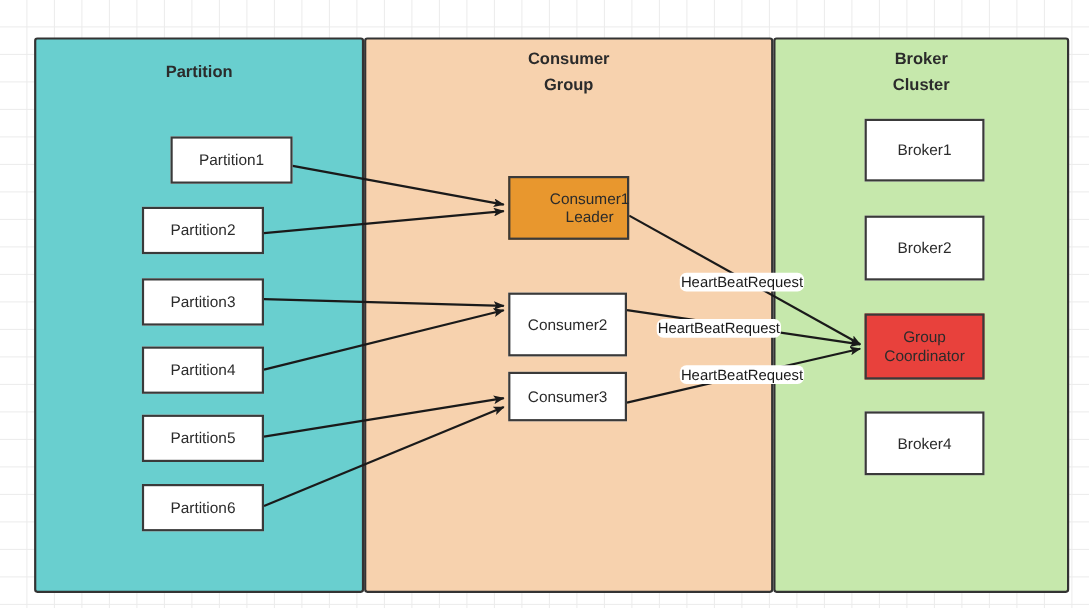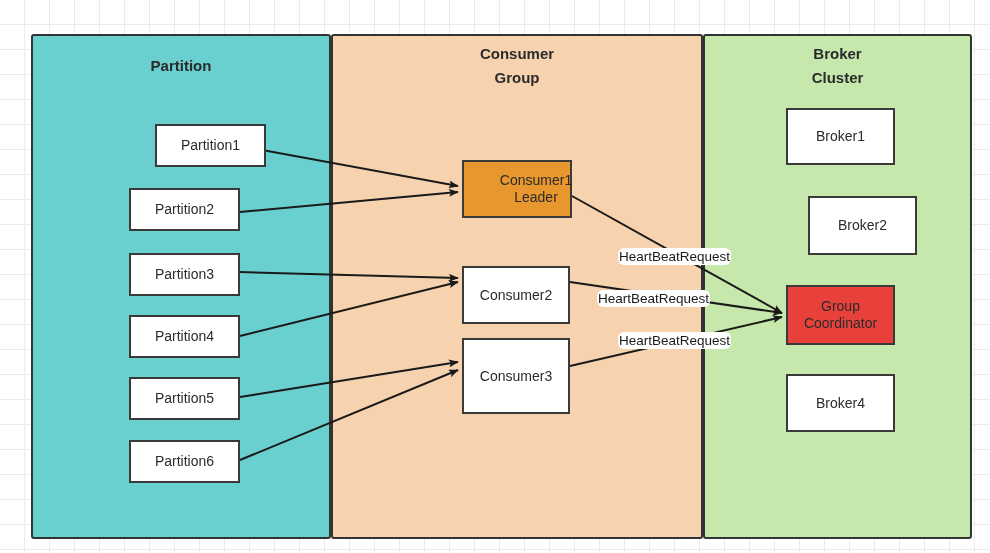--- a/index.html
+++ b/index.html
@@ -121,23 +121,23 @@
 
   <div class="node" id="node-partition1" style="left: 129px; top: 124px; width: 111px; height: 43px; margin-left: 26px;"><span>Partition1</span></div>
   <div class="node" id="node-partition2" style="left: 129px; top: 188px; width: 111px; height: 43px;"><span>Partition2</span></div>
   <div class="node" id="node-partition3" style="left: 129px; top: 253px; width: 111px; height: 43px;"><span>Partition3</span></div>
   <div class="node" id="node-partition4" style="left: 129px; top: 315px; width: 111px; height: 43px;"><span>Partition4</span></div>
   <div class="node" id="node-partition5" style="left: 129px; top: 377px; width: 111px; height: 43px;"><span>Partition5</span></div>
   <div class="node" id="node-partition6" style="left: 129px; top: 440px; width: 111px; height: 43px;"><span>Partition6</span></div>
   <div class="node leader" id="node-consumer1" style="left: 462px; top: 160px; width: 110px; height: 58px; padding-left: 38px;"><span>Consumer1
 Leader</span></div>
   <div class="node" id="node-consumer2" style="left: 462px; top: 266px; width: 108px; height: 58px;"><span>Consumer2</span></div>
-  <div class="node" id="node-consumer3" style="left: 462px; top: 338px; width: 108px; height: 76px;"><span>Consumer3</span></div>
+  <div class="node" id="node-consumer3" style="left: 462px; top: 338px; width: 108px; height: 45px;"><span>Consumer3</span></div>
   <div class="node" id="node-broker1" style="left: 786px; top: 108px; width: 109px; height: 57px;"><span>Broker1</span></div>
-  <div class="node" id="node-broker2" style="left: 808px; top: 196px; width: 109px; height: 59px;"><span>Broker2</span></div>
+  <div class="node" id="node-broker2" style="left: 786px; top: 196px; width: 109px; height: 59px;"><span>Broker2</span></div>
   <div class="node coordinator" id="node-coordinator" style="left: 786px; top: 285px; width: 109px; height: 60px;"><span>Group
 Coordinator</span></div>
   <div class="node" id="node-broker4" style="left: 786px; top: 374px; width: 109px; height: 58px;"><span>Broker4</span></div>
 
   <div class="edge-label" id="label-hb1" style="left: 618px; top: 248px;">HeartBeatRequest</div>
   <div class="edge-label" id="label-hb2" style="left: 597px; top: 290px;">HeartBeatRequest</div>
   <div class="edge-label" id="label-hb3" style="left: 618px; top: 332px;">HeartBeatRequest</div>
 
 </div>
 

